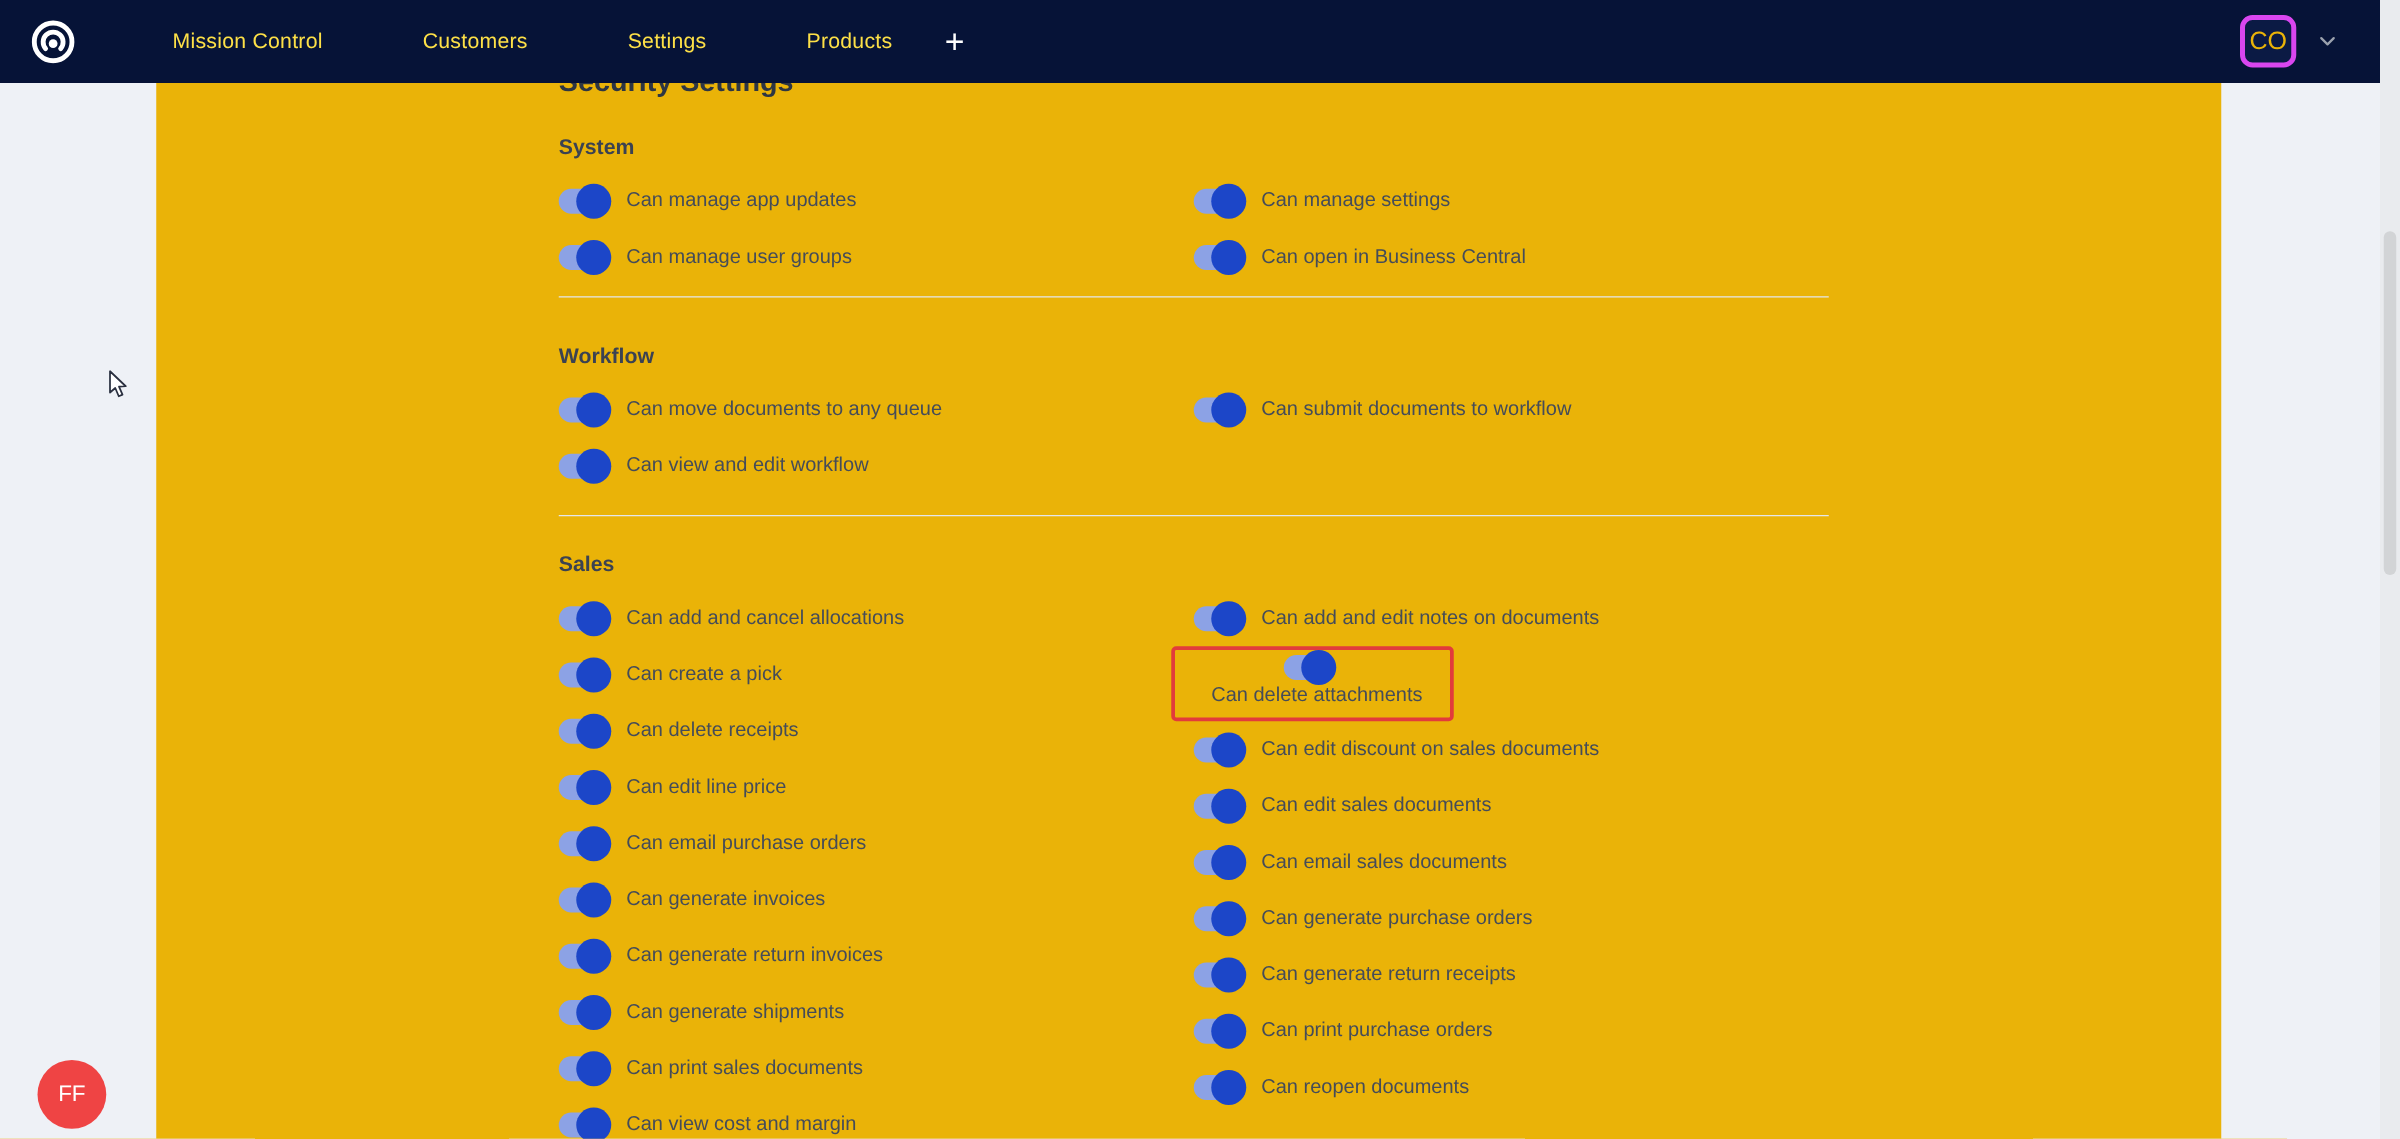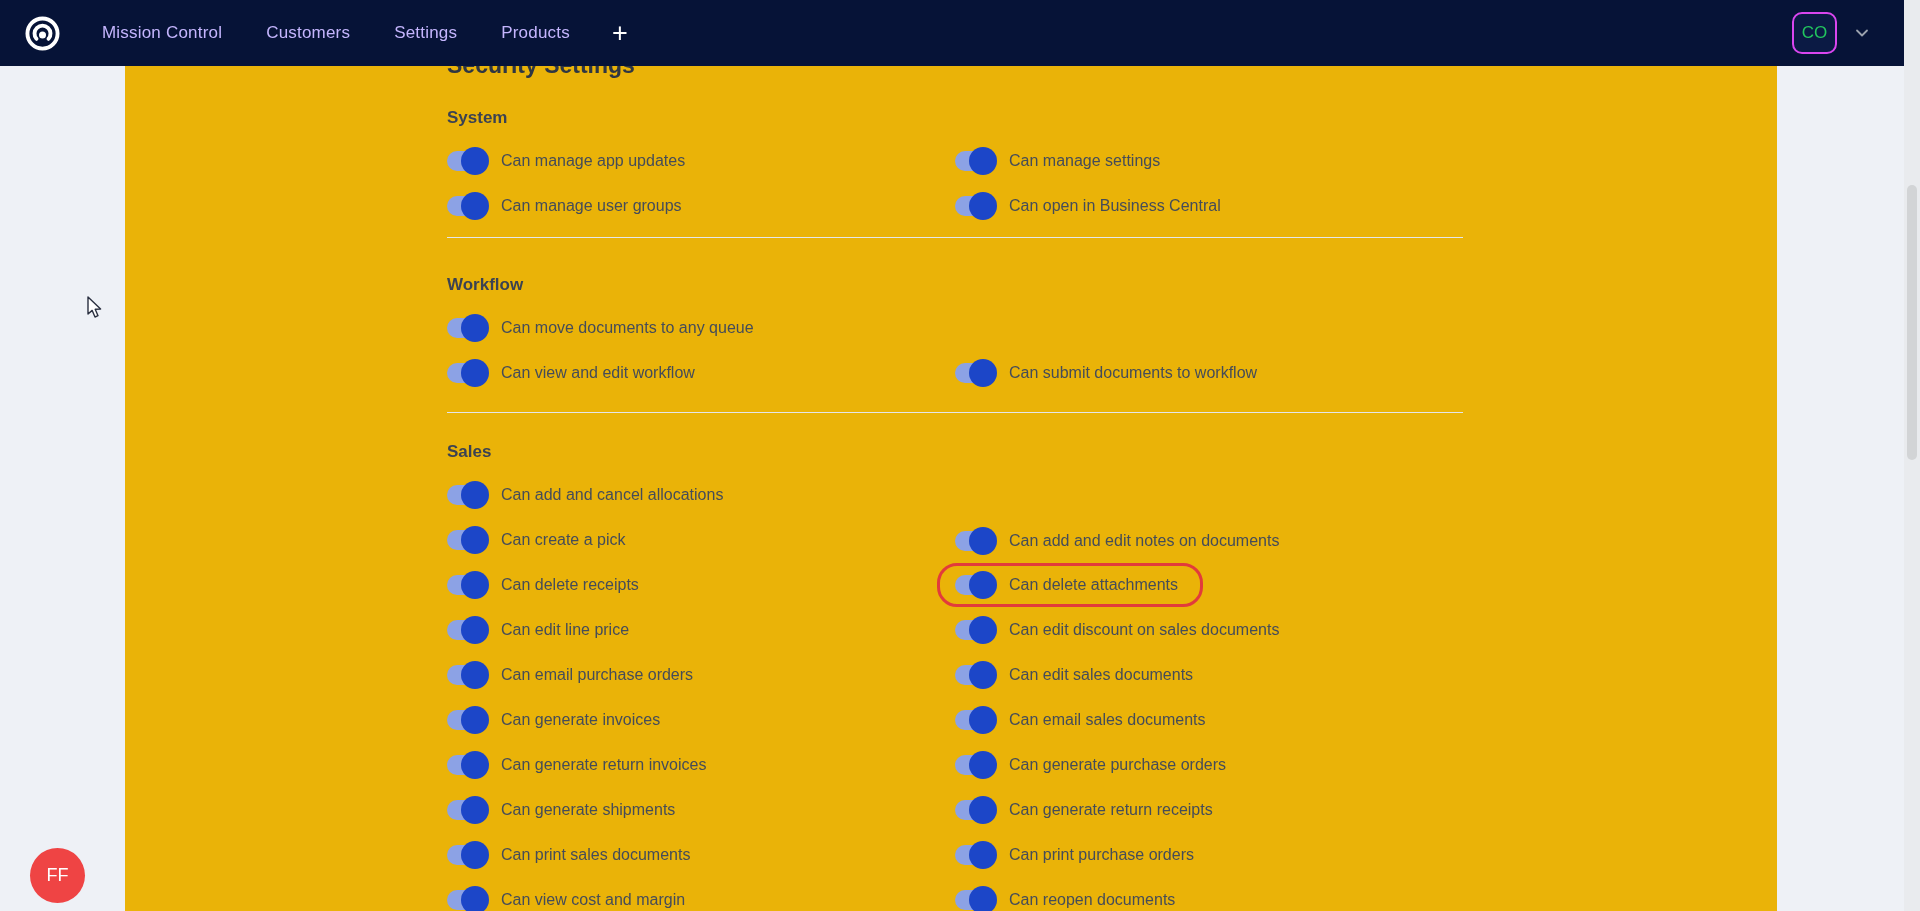--- a/index.html
+++ b/index.html
@@ -10,50 +10,51 @@
     position: relative;
   }
 
   
   .nav {
     position: fixed; top: 0; left: 0; width: 1904px; height: 66px;
     background: #061337; display: flex; align-items: center; z-index: 50;
   }
   .nav-logo { margin-left: 24px; width: 36px; height: 36px; display: flex; align-items: center; justify-content: center; cursor: pointer; }
   .nav-menu { display: flex; align-items: center; margin-left: 42px; gap: 44px; }
-  .nav-item { color: #c4b5fd; font-size: 17px; font-weight: 500; letter-spacing: .2px; cursor: pointer; white-space: nowrap; }
+  .nav-item { color: #fde047; font-size: 17px; font-weight: 500; letter-spacing: .2px; cursor: pointer; white-space: nowrap; margin-left: 36px; }
   .nav-add { color: #ffffff; font-size: 27px; font-weight: 400; margin-left: 42px; cursor: pointer; line-height: 1; }
   .nav-right { margin-left: auto; margin-right: 32px; display: flex; align-items: center; gap: 15px; }
   .account-badge {
-    width: 45px; height: 42px; border-radius: 10px; border: 2px solid #d946ef;
-    background: #0b1a44; color: #22c55e; font-size: 17px; font-weight: 500;
+    width: 45px; height: 42px; border-radius: 10px; border: 4px solid #d946ef;
+    background: #0b1a44; color: #eab308; font-size: 20px; font-weight: 500;
     display: flex; align-items: center; justify-content: center; cursor: pointer;
   }
   .chevron { width: 20px; height: 20px; display: flex; align-items: center; justify-content: center; cursor: pointer; }
 
   
   .card {
     position: absolute; left: 125px; top: 66px; width: 1652px; height: 845px;
     background: #eab308; z-index: 1;
   }
   .content { width: 1016px; margin-left: 322px; position: relative; }
   .page-title {
     margin-top: -13px; font-size: 23px; font-weight: 700; color: #2e3643; line-height: 24px;
   }
   .section-heading { font-size: 17px; font-weight: 700; color: #3b4252; line-height: 20px; }
   .sec-system  { margin-top: 31px; }
   .sec-workflow{ margin-top: 37px; }
   .sec-sales   { margin-top: 29px; }
-  .rows-grid { display: flex; margin-top: 10px; align-items: flex-end; }
+  .rows-grid { display: flex; margin-top: 10px; }
   .rows-col { width: 508px; display: flex; flex-direction: column; }
   .toggle-row { height: 45px; display: flex; align-items: center; }
   .toggle-row.hl {
-    border: 3px solid #e23b3b; border-radius: 20px; height: 44px;
+    border: 3px solid #e23b3b; border-radius: 4px; height: 60px;
     margin-left: -18px; padding-left: 15px; padding-right: 22px;
     width: fit-content;
+    flex-direction: column;
   }
   .divider { height: 1px; background: #e4e7eb; width: 100%; }
   .div-1 { margin-top: 9px; }
   .div-2 { margin-top: 17px; }
 
   
   .switch { position: relative; width: 40px; height: 28px; flex: none; cursor: pointer; }
   .switch .track {
     position: absolute; left: 0; top: 4px; width: 40px; height: 20px;
     border-radius: 10px; background: #8ca2e5;

